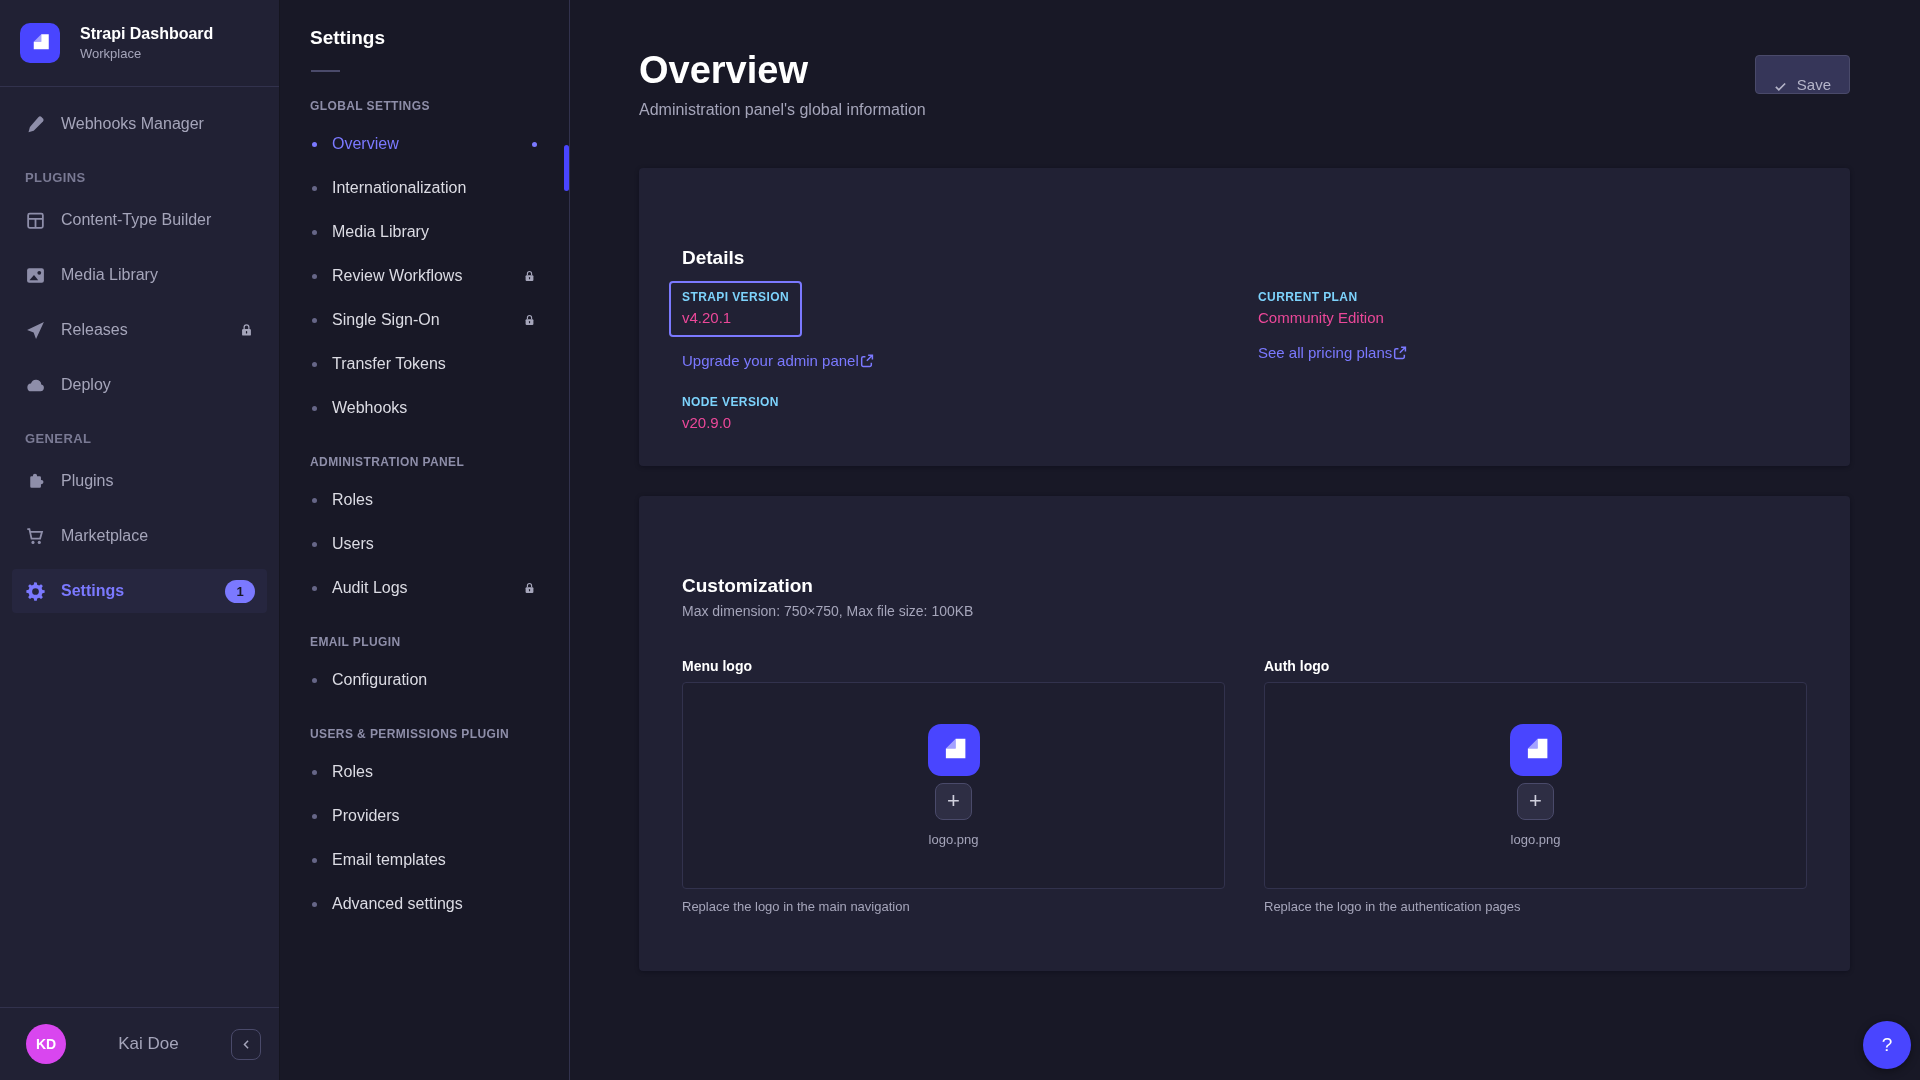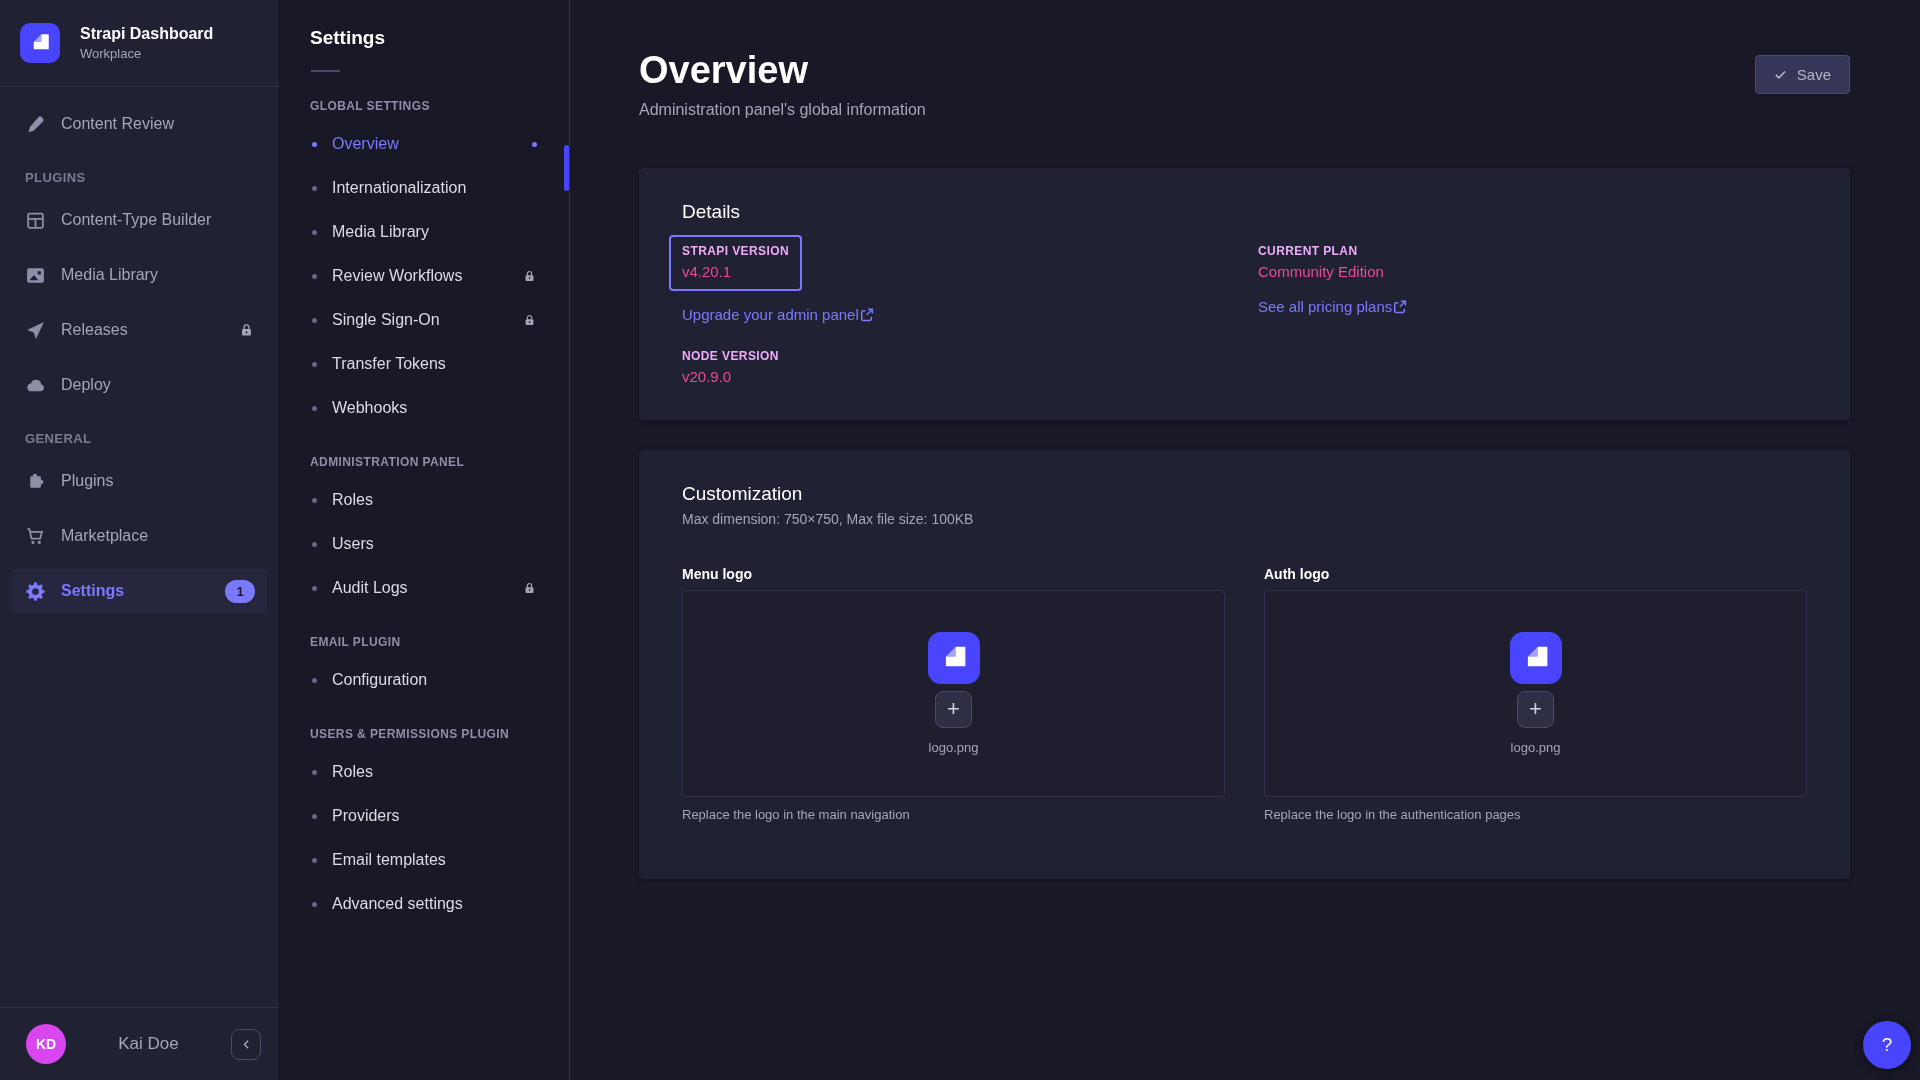--- a/index.html
+++ b/index.html
@@ -42,29 +42,29 @@
   .sn-item.active { color:#7b79ff; }
   .sn-item.active .bullet { background:#7b79ff; }
   .active-dot { width:5px; height:5px; border-radius:50%; background:#7b79ff; margin-left:auto; }
   .sn-scrollbar { position:absolute; top:145px; right:0; width:5px; height:46px; border-radius:3px; background:#4945ff; }
 
   
   .main { flex:1; padding:50px 70px 0 69px; position:relative; }
   .main-header { display:flex; justify-content:space-between; align-items:flex-start; }
   .page-title { font-size:38px; font-weight:700; line-height:1.1; color:#ffffff; }
   .page-subtitle { margin-top:9px; font-size:16px; color:#a5a5ba; }
-  .save-btn { display:flex; align-items:center; gap:10px; margin-top:5px; padding:0 18px; height:39px; background:#363659; border:1px solid #4a4a6a; border-radius:4px; color:#b5b5c9; font-size:15px; cursor:pointer; font-family:inherit; }
+  .save-btn { display:flex; align-items:flex-end; gap:10px; margin-top:5px; padding:0 18px; height:39px; background:#363659; border:1px solid #4a4a6a; border-radius:4px; color:#b5b5c9; font-size:15px; cursor:pointer; font-family:inherit; }
   .save-btn svg { width:13px; height:13px; }
 
   .card { background:#212134; border-radius:4px; box-shadow:0 1px 4px rgba(3,3,18,.35); }
   .details-card { margin-top:49px; padding:33px 43px 35px; }
-  .card-title { font-size:19px; font-weight:400; color:#ffffff; }
+  .card-title { font-size:19px; font-weight:700; color:#ffffff;margin-top:46px; }
   .details-grid { display:grid; grid-template-columns:576px 1fr; }
   .version-box { display:inline-block; border:2px solid #7b79ff; border-radius:4px; padding:7px 11px 9px; margin:12px 0 0 -13px; }
-  .field-label { font-size:12px; font-weight:600; letter-spacing:.4px; color:#f0abfc; }
+  .field-label { font-size:12px; font-weight:600; letter-spacing:.4px; color:#7dd3fc; }
   .field-value { margin-top:5px; font-size:15px; color:#ec4899; }
   .link { display:inline-flex; align-items:center; color:#7b79ff; font-size:15px; margin-top:15px; text-decoration:none; cursor:pointer; }
   .link svg { width:15px; height:15px; }
   .node-block { margin-top:25px; }
   .col-right { padding-top:21px; }
   .col-right .link { margin-top:18px; }
 
   .custom-card { margin-top:30px; padding:33px 43px 57px; }
   .custom-sub { margin-top:6px; font-size:14px; color:#a5a5ba; }
   .logo-grid { display:grid; grid-template-columns:1fr 1fr; gap:39px; margin-top:39px; }
@@ -143,21 +143,21 @@
       <div class="app-title">Strapi Dashboard</div>
       <div class="app-subtitle">Workplace</div>
     </div>
   </div>
 
   <nav class="app-nav">
     <div class="nav-item">
       <svg class="ic">
           <use href="#sym-pen"></use>
         </svg>
-      <span>Content Review</span>
+      <span>Webhooks Manager</span>
     </div>
     <div class="nav-section">PLUGINS</div>
     <div class="nav-item">
       <svg class="ic">
           <use href="#sym-grid"></use>
         </svg>
       <span>Content-Type Builder</span>
     </div>
     <div class="nav-item">
       <svg class="ic">

